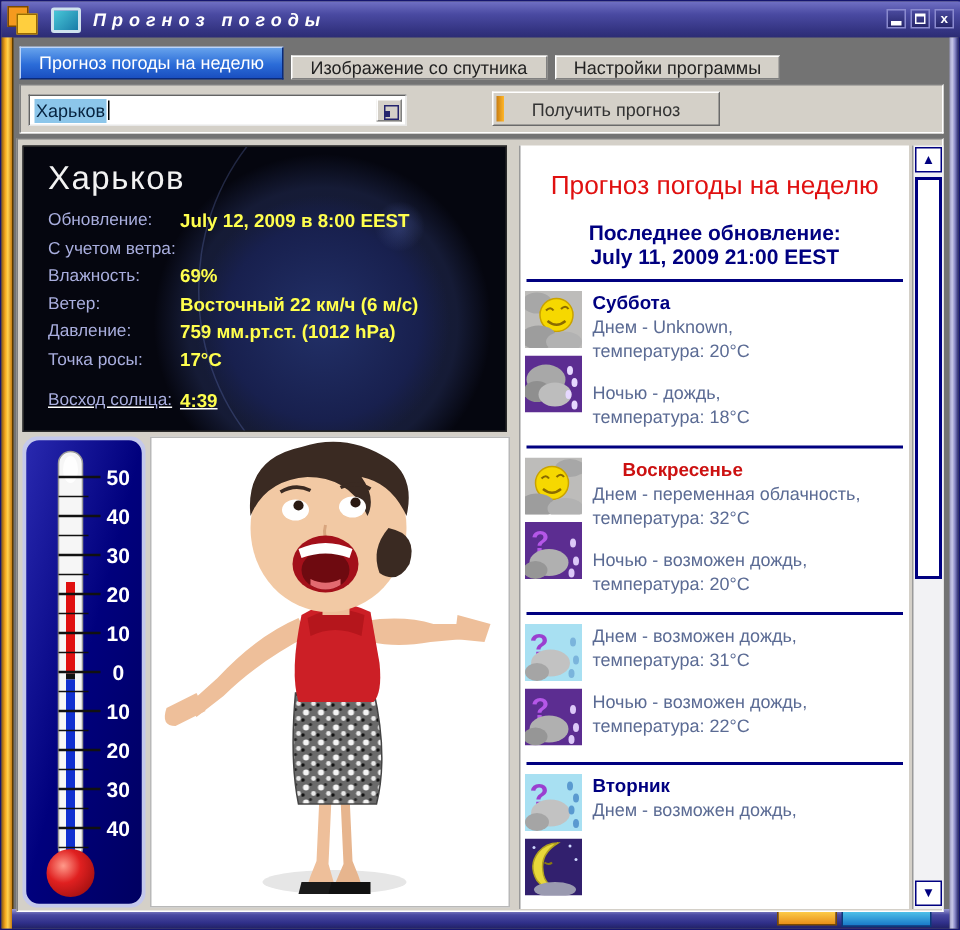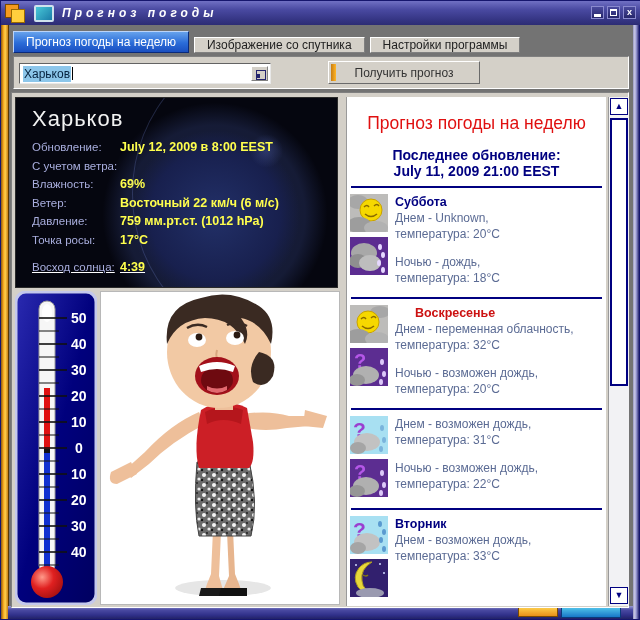--- a/index.html
+++ b/index.html
@@ -445,21 +445,20 @@
                 <circle cx="8" cy="18" r="1"></circle>
               </g>
             <path d="M22 3 Q10 10 12 22 Q13 32 24 34 Q14 36 8 28 Q2 18 9 9 Q14 3 22 3 Z" fill="#e8d83a" stroke="#b0a020"></path>
             <path d="M13 16 q3 2 5 0" stroke="#8a7a10" fill="none" stroke-width="1.4"></path>
             <ellipse cx="20" cy="34" rx="14" ry="5" fill="#9a9ab0"></ellipse>
           </svg>
         </div>
         <div class="ftext">
           <div class="dayname">Вторник</div>
           <div>Днем - возможен дождь,</div>
-          <div>температура: 33°C</div>
 
         </div>
       </div>
 
     </div>
 
     <div class="sbar">
       <div class="sbtn up">▲</div>
       <div class="sthumb"></div>
       <div class="sbtn down">▼</div>

